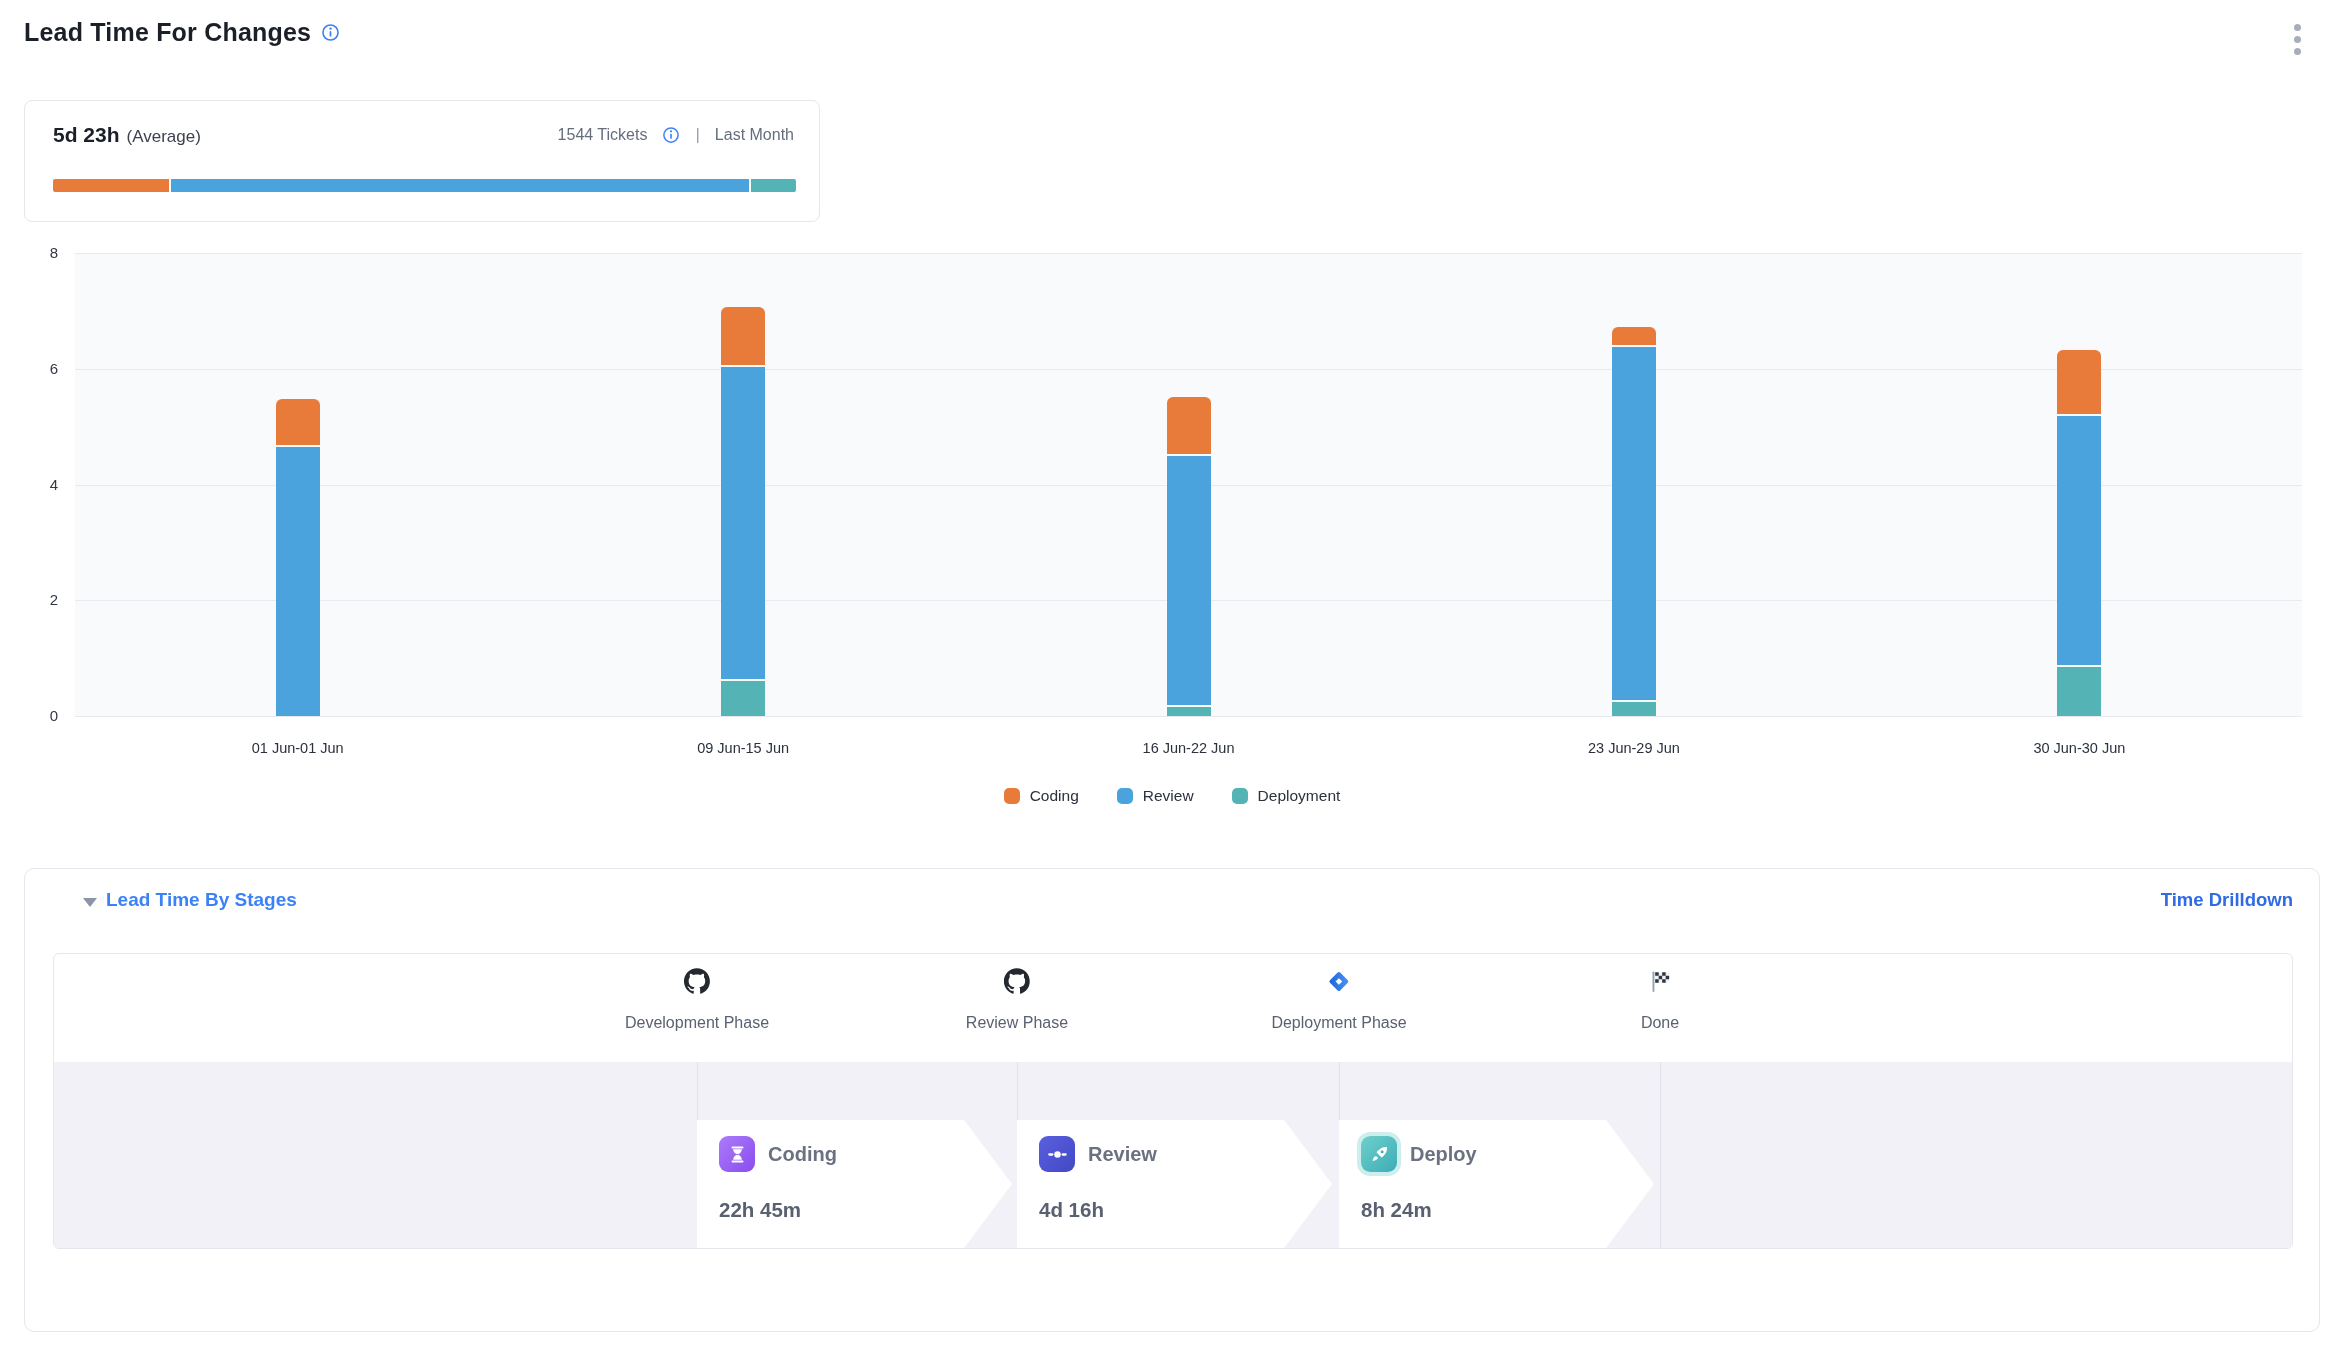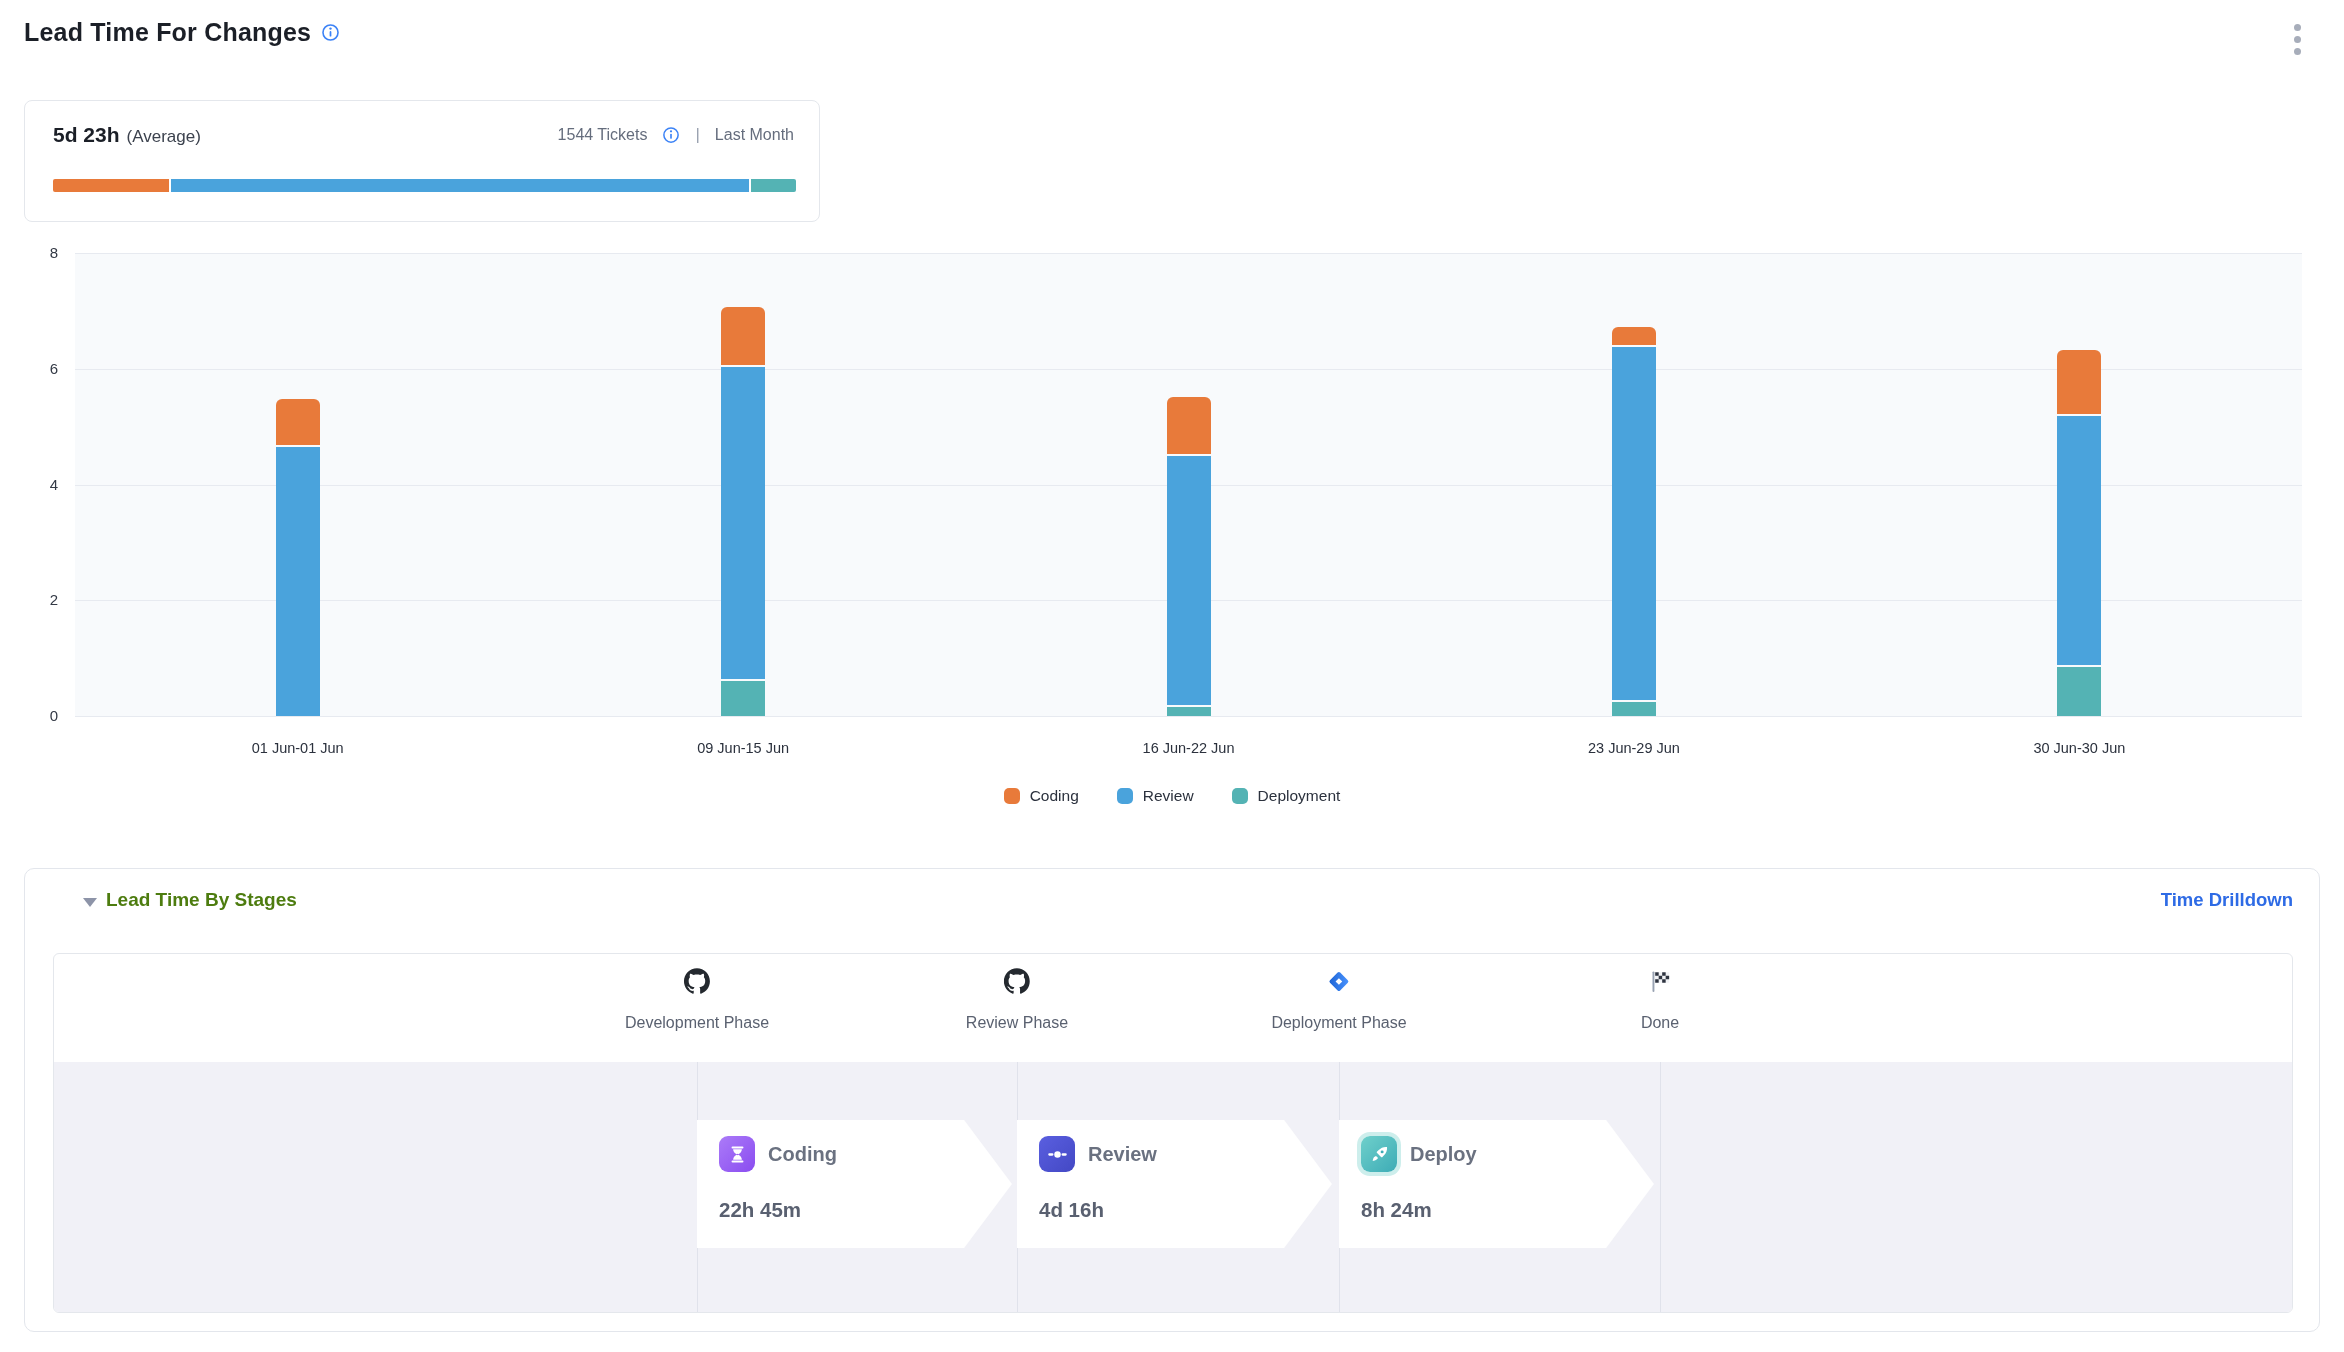--- a/index.html
+++ b/index.html
@@ -36,23 +36,23 @@
   .xlabels div { flex:1; text-align:center; font-size:14.5px; color:#2b313d; }
   .legend { position:absolute; left:0; top:557px; width:2344px; display:flex; justify-content:center; gap:38px; }
   .legend-item { display:flex; align-items:center; gap:10px; cursor:pointer; }
   .legend-swatch { width:16px; height:16px; border-radius:5px; }
   .legend-label { font-size:15.5px; color:#2b313d; }
 
   
   .stages-panel { position:absolute; left:24px; top:868px; width:2296px; height:464px; border:1px solid #e3e6ec; border-radius:10px; background:#fff; }
   .stages-header { position:absolute; left:0; top:18px; width:100%; height:32px; }
   .collapse-tri { position:absolute; left:58px; top:11px; width:0; height:0; border-left:7px solid transparent; border-right:7px solid transparent; border-top:9px solid #8d94a8; cursor:pointer; }
-  .stages-title { position:absolute; left:81px; top:2px; font-size:19px; font-weight:700; color:#4d7c0f;text-align:right; }
+  .stages-title { position:absolute; left:81px; top:2px; font-size:19px; font-weight:700; color:#3b82f6;text-align:right; }
   .drilldown { position:absolute; right:26px; top:2px; font-size:18.5px; font-weight:700; color:#2e6be5; cursor:pointer; text-decoration:none; }
-  .stages-table { position:absolute; left:28px; top:84px; width:2240px; height:360px; border:1px solid #e4e7ec; border-radius:6px; overflow:hidden; background:#fff; }
+  .stages-table { position:absolute; left:28px; top:84px; width:2240px; height:296px; border:1px solid #e4e7ec; border-radius:6px; overflow:hidden; background:#fff; }
   .phase-marker { position:absolute; top:0; transform:translateX(-50%); text-align:center; }
   .phase-icon { height:30px; margin-top:14px; display:flex; justify-content:center; }
   .phase-label { margin-top:16px; font-size:16px; color:#5a6170; white-space:nowrap; }
   .band { position:absolute; left:0; top:108px; width:100%; height:252px; background:#f1f1f7; }
   .divider { position:absolute; top:108px; height:252px; width:1px; background:#e0e2eb; }
   .stage-card { position:absolute; top:166px; width:315px; height:128px; background:#fff; clip-path:polygon(0 0, 84.8% 0, 100% 50%, 84.8% 100%, 0 100%); filter:drop-shadow(0 1px 3px rgba(40,50,80,.10)); cursor:pointer; }
   .stage-head { position:absolute; left:22px; top:16px; display:flex; align-items:center; gap:13px; }
   .stage-icon { width:36px; height:36px; border-radius:9px; display:flex; align-items:center; justify-content:center; }
   .stage-name { font-size:20px; font-weight:600; color:#6a7180; }
   .stage-duration { position:absolute; left:22px; top:78px; font-size:20.5px; font-weight:700; color:#596070; }

